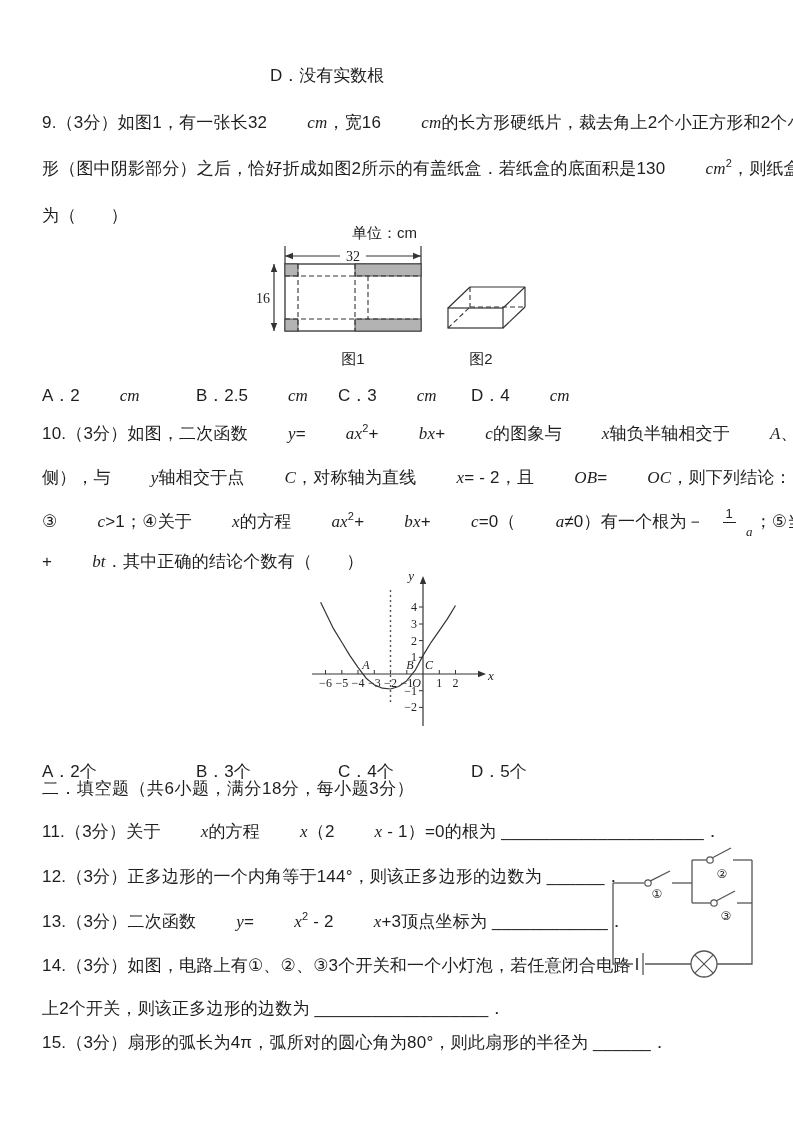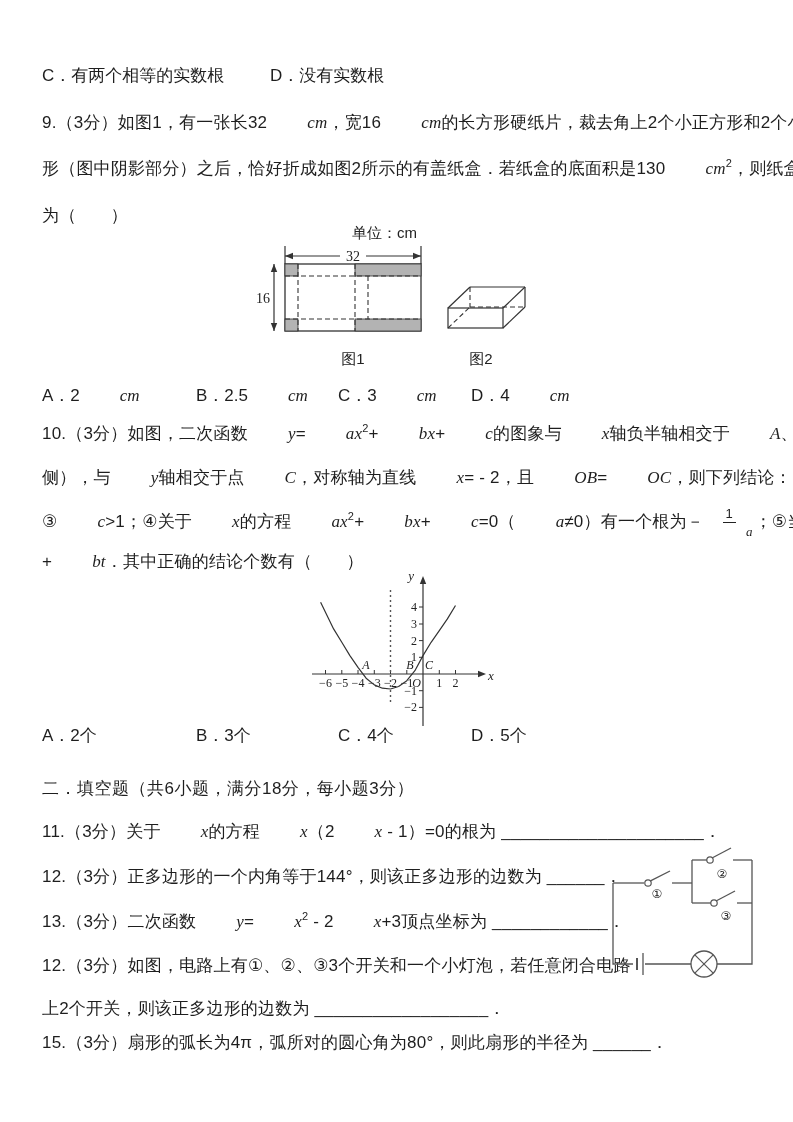--- a/index.html
+++ b/index.html
@@ -20,21 +20,20 @@
   svg text{font-family:"Liberation Serif","DejaVu Serif",serif;fill:#222;}
   svg .cjk{font-family:"Liberation Sans","DejaVu Sans",sans-serif;}
   .wire{stroke:#555;stroke-width:1.3;fill:none;}
   .ink{stroke:#333;stroke-width:1.2;fill:none;}
   .dash{stroke:#333;stroke-width:1.1;fill:none;stroke-dasharray:5 3;}
 </style>
 </head>
 <body>
 
 <div class="optrow" style="top:64px">
-  <span class="o1">C．有两个相等的实数根</span>
   <span class="oD">D．没有实数根</span>
 </div>
 
 <div class="line" style="top:112px">9.（3分）如图1，有一张长32<i>cm</i>，宽16<i>cm</i>的长方形硬纸片，裁去角上2个小正方形和2个小长方</div>
 <div class="line" style="top:158px">形（图中阴影部分）之后，恰好折成如图2所示的有盖纸盒．若纸盒的底面积是130<i>cm</i><sup>2</sup>，则纸盒的高</div>
 <div class="line" style="top:205px">为（　　）</div>
 
 <svg style="left:252px;top:216px" width="292" height="154" viewBox="0 0 292 154">
   <text class="cjk" x="100" y="22" font-size="15">单位：cm</text>
 
@@ -143,33 +142,33 @@
 
   <line x1="92.5" y1="24" x2="92.5" y2="139" stroke="#555" stroke-width="1.4" stroke-dasharray="2 3"></line>
 
   <polyline class="ink" stroke-linejoin="round" points="22.6,36.2 35.6,62.9 43.8,76.3 51.9,89.6 60,101.3 68.1,112.2 76.3,118.9 84.4,122.2 92.5,123 100.6,120.5 108.8,114.7 116.9,104.7 125,89.6 133.1,76.3 141.3,64.6 149.4,52.9 157.5,39.5"></polyline>
 
   <text x="68" y="103" font-size="12" font-style="italic" text-anchor="middle">A</text>
   <text x="112" y="103" font-size="12" font-style="italic" text-anchor="middle">B</text>
   <text x="131" y="103" font-size="12" font-style="italic" text-anchor="middle">C</text>
 </svg>
 
-<div class="optrow" style="top:724px">
+<div class="optrow" style="top:760px">
   <span class="o1">A．2个</span>
   <span class="o2">B．3个</span>
   <span class="o3">C．4个</span>
   <span class="o4">D．5个</span>
 </div>
 
 <div class="line bold" style="top:778px">二．填空题（共6小题，满分18分，每小题3分）</div>
 
 <div class="line" style="top:821px">11.（3分）关于<i>x</i>的方程<i>x</i>（2<i>x</i> - 1）=0的根为 _____________________．</div>
 <div class="line" style="top:866px">12.（3分）正多边形的一个内角等于144°，则该正多边形的边数为 ______．</div>
 <div class="line" style="top:911px">13.（3分）二次函数<i>y</i>=<i>x</i><sup>2</sup> - 2<i>x</i>+3顶点坐标为 ____________．</div>
-<div class="line" style="top:955px">12.（3分）如图，电路上有①、②、③3个开关和一个小灯泡，若任意闭合电路</div>
+<div class="line" style="top:955px">14.（3分）如图，电路上有①、②、③3个开关和一个小灯泡，若任意闭合电路</div>
 <div class="line" style="top:998px">上2个开关，则该正多边形的边数为 __________________．</div>
 <div class="line" style="top:1032px">15.（3分）扇形的弧长为4π，弧所对的圆心角为80°，则此扇形的半径为 ______．</div>
 
 <svg style="left:600px;top:835px" width="175" height="160" viewBox="0 0 175 160">
 
   <polyline class="wire" points="13,48 13,129 33,129"></polyline>
   <line class="wire" x1="45" y1="129" x2="91" y2="129"></line>
   <polyline class="wire" points="117,129 152,129 152,25"></polyline>
 
   <g stroke="#555">

